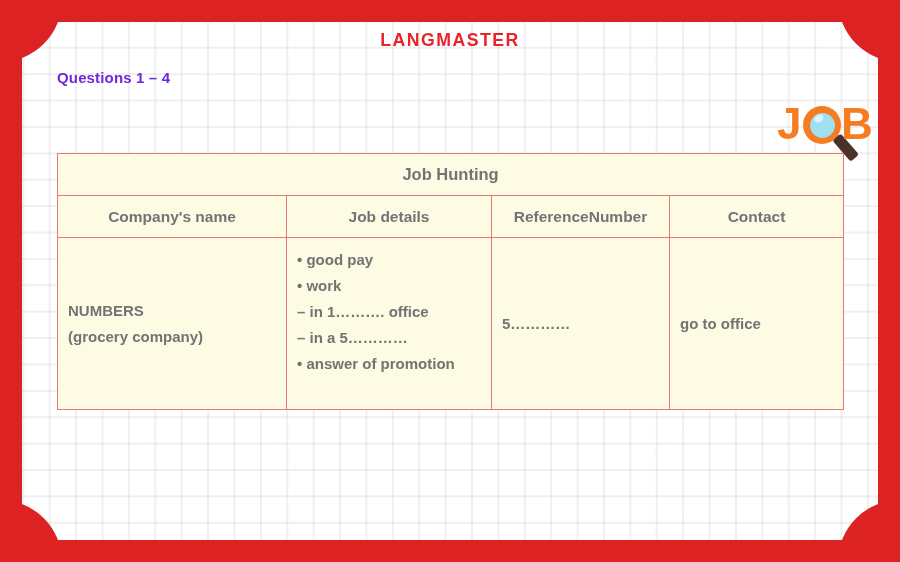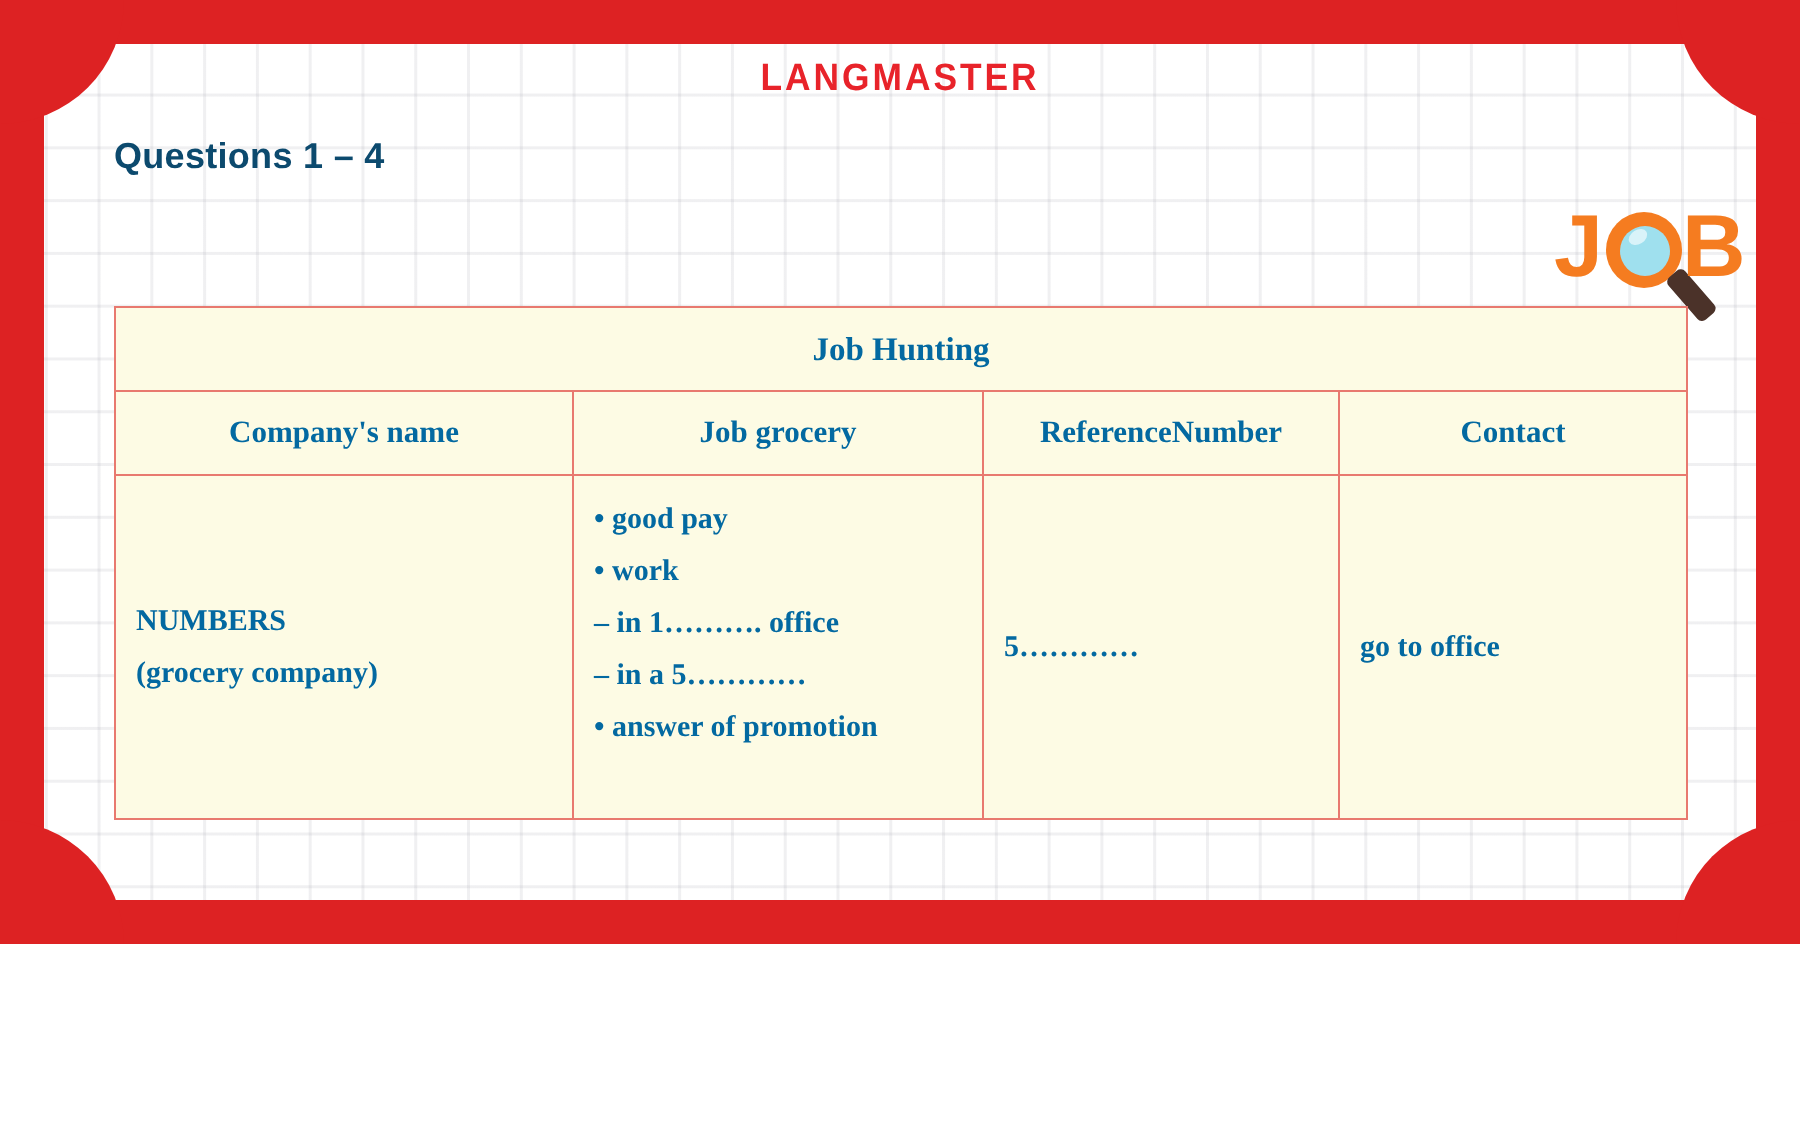--- a/index.html
+++ b/index.html
@@ -11,21 +11,21 @@
     height: 562px;
     overflow: hidden;
     font-family: "Liberation Sans", sans-serif;
     background: #ffffff;
   }
 
   
   #page {
     position: relative;
     width: 900px;
-    height: 472px;
+    height: 562px;
     background: #ffffff;
     overflow: hidden;
   }
 
   
   #grid-paper {
     position: absolute;
     left: 0; top: 0;
     width: 900px; height: 562px;
     background-color: #ffffff;
@@ -69,23 +69,23 @@
     letter-spacing: 1.6px;
     color: #E8232A;
     transform: scaleX(0.93);
   }
 
   
   #instructions {
     position: absolute;
     left: 57px;
     top: 66px;
-    color: #0c4a6e;
-    font-weight: bold;
-    font-size: 18px;
+    color: #6d28d9;
+    font-weight: bold;
+    font-size: 15px;
     line-height: 24.5px;
     letter-spacing: 0.15px;
   }
   #instructions .line { white-space: nowrap; }
 
   
   #job-logo {
     position: absolute;
     left: 775px;
     top: 100px;
@@ -148,22 +148,22 @@
     left: 57px;
     top: 153px;
     width: 786px;
     border-collapse: collapse;
     table-layout: fixed;
     background: #FDFBE4;
   }
   #worksheet-table td {
     border: 1.6px solid #E8796F;
     background: #FDFBE4;
-    color: #0369a1;
-    font-family: Liberation Serif, serif;
+    color: #737373;
+    font-family: Liberation Sans, sans-serif;
     font-weight: bold;
     font-size: 15px;
     vertical-align: middle;
     padding: 6px 10px;
   }
   .tbl-title {
     text-align: center;
     font-size: 16.5px !important;
     height: 41px;
     padding: 0 !important;
@@ -220,21 +220,21 @@
       <col style="width:205px">
       <col style="width:178px">
       <col style="width:174px">
     </colgroup>
     <tbody>
       <tr>
         <td class="tbl-title" colspan="4">Job Hunting</td>
       </tr>
       <tr>
         <td class="col-head">Company's name</td>
-        <td class="col-head">Job grocery</td>
+        <td class="col-head">Job details</td>
         <td class="col-head">ReferenceNumber</td>
         <td class="col-head">Contact</td>
       </tr>
 
 
       <tr class="row-cotton">
         <td class="cell-body">
           <div class="ln">NUMBERS</div>
           <div class="ln">(grocery company)</div>
         </td>

